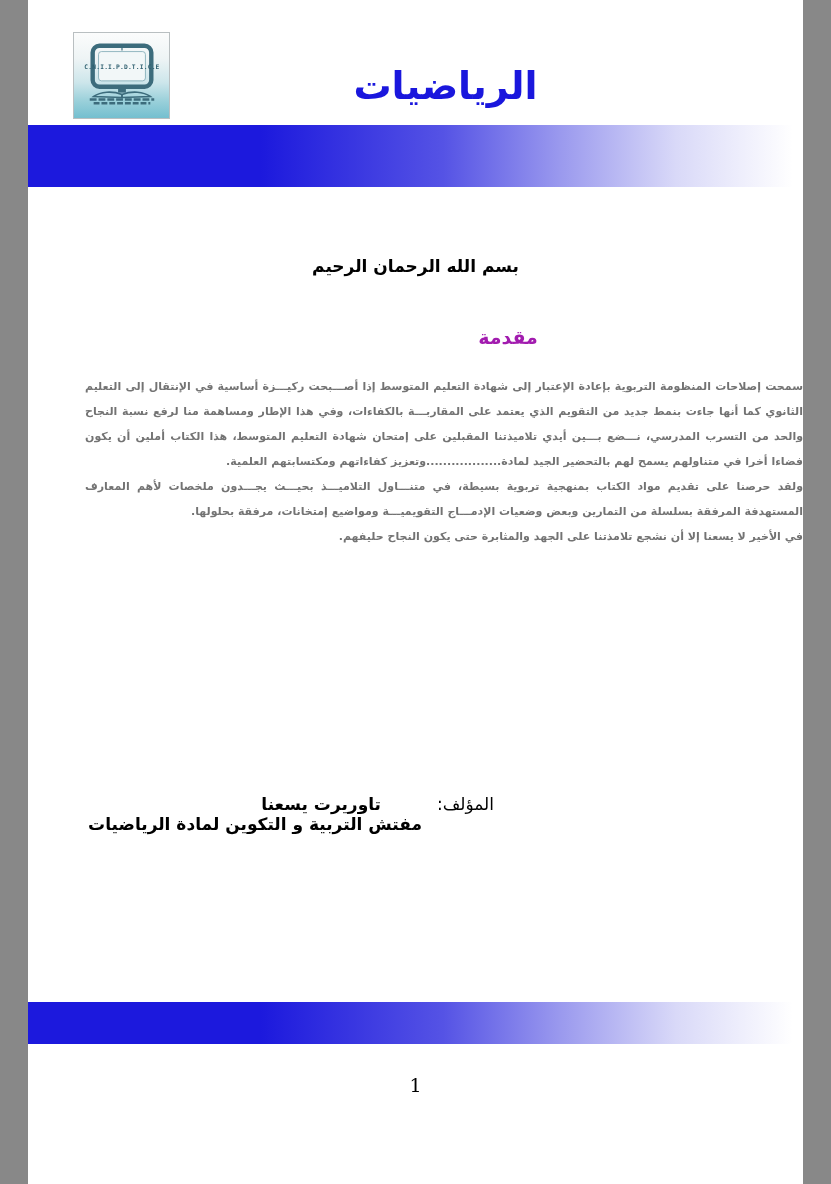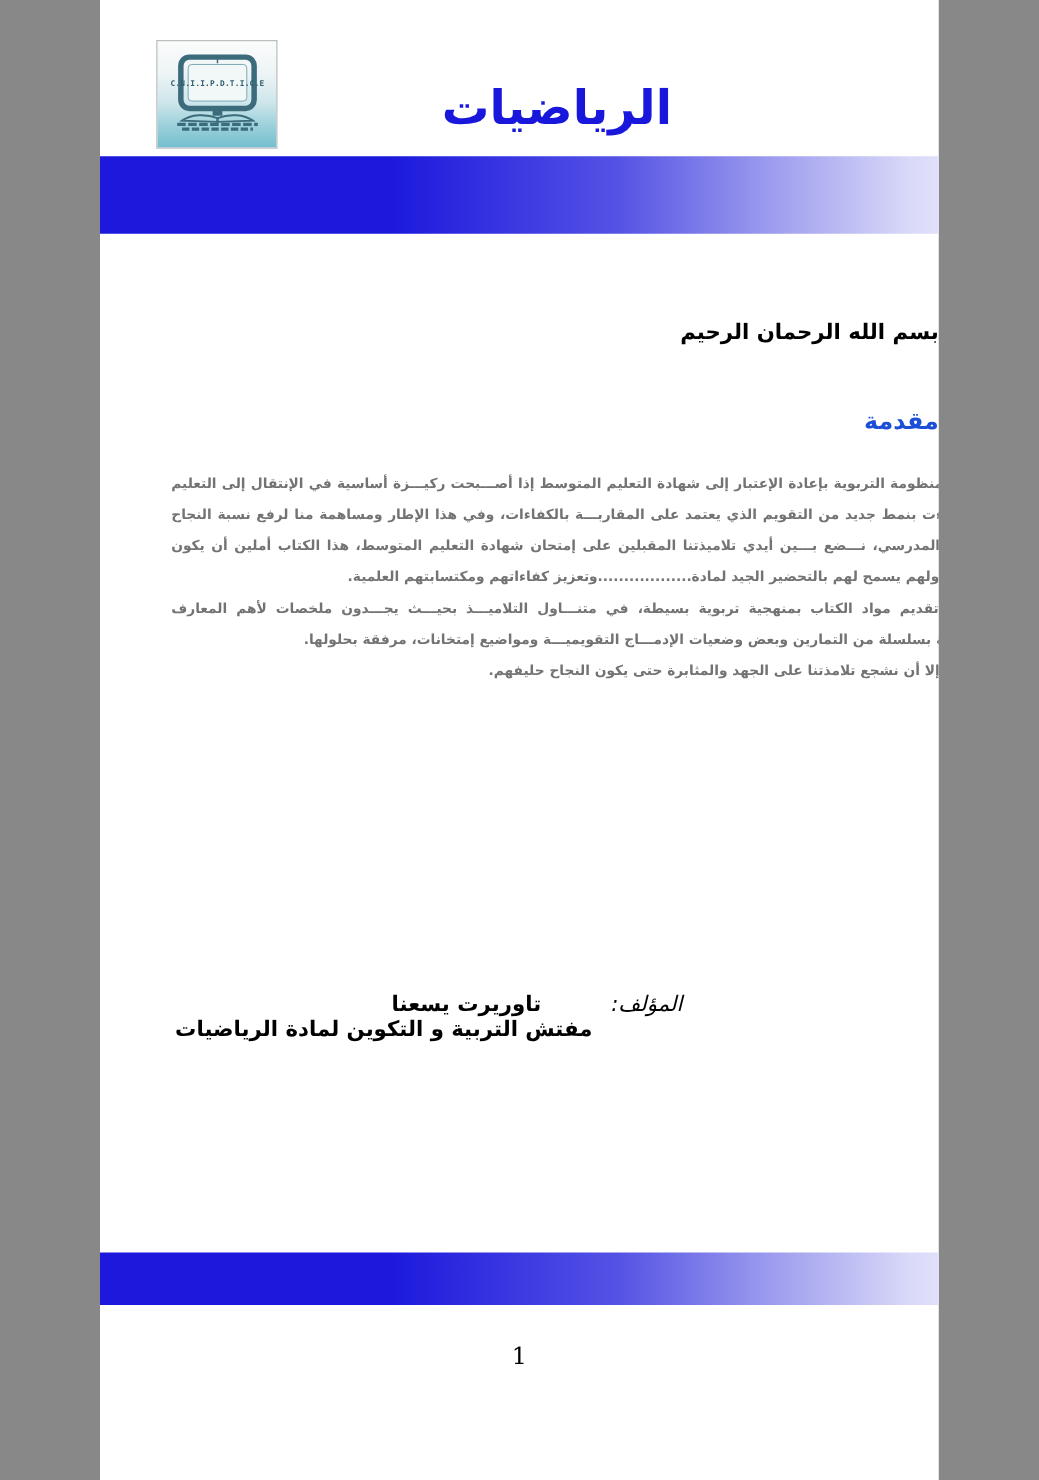--- a/index.html
+++ b/index.html
@@ -1,20 +1,20 @@
 <!DOCTYPE html>
 <html lang="ar"><head>
 <meta charset="utf-8">
 <style>
   html, body { margin: 0; padding: 0; background: #888; }
   * { box-sizing: border-box; }
 
   .page {
     position: relative;
-    width: 671px;
+    width: 775px;
     height: 1184px;
     margin: 0 auto;
     background: #ffffff;
     overflow: hidden;
     font-family: "DejaVu Sans", sans-serif;
   }
 
   
   .logo {
     position: absolute;
@@ -53,34 +53,35 @@
       #1c19dd 0%, #1c19dd 28%, #5553e5 50%,
       #9a99ee 64%, #d9d9f8 78%, #ffffff 92%);
   }
   .band-top    { top: 125px; height: 62px; }
   .band-bottom { top: 1002px; height: 42px; }
 
   
   .bismillah {
     position: absolute;
     left: 0; right: 0; top: 256px;
-    text-align: right;
+    text-align: center;
     direction: rtl;
     font-size: 17px;
     font-weight: bold;
     color: #000;
   }
   .heading {
     position: absolute;
     left: 0; right: 0; top: 326px;
+    text-align: center;
     padding-left: 185px;              
     direction: rtl;
     font-size: 19px;
     font-weight: bold;
-    color: #1d4ed8;
+    color: #a21caf;
   }
 
   
   .body-text {
     position: absolute;
     left: 57px; top: 374px;
     width: 718px;
     direction: rtl;
     text-align: justify;
     font-size: 11px;
@@ -92,21 +93,21 @@
 
   
   .author {
     position: absolute;
     left: 57px; top: 794px;
     width: 409px;                     
     direction: rtl;
     color: #000;
   }
   .author .line1 { font-size: 17px; }
-  .author .label { font-weight: normal; font-style: italic; }
+  .author .label { font-weight: normal; }
   .author .gap { display: inline-block; width: 56px; }
   .author .name { font-weight: bold; }
   .author .line2 {
     padding-right: 72px;              
     font-size: 17px;
     font-weight: bold;
     white-space: nowrap;
   }
 
   

